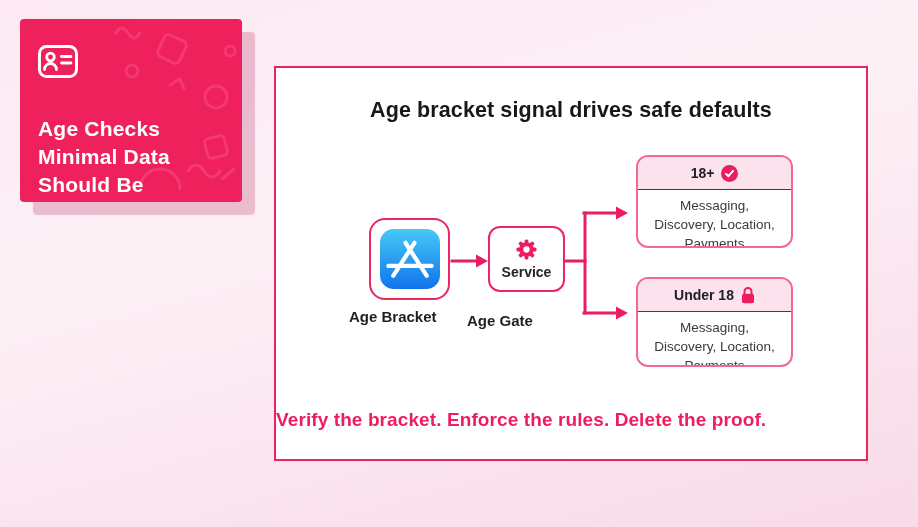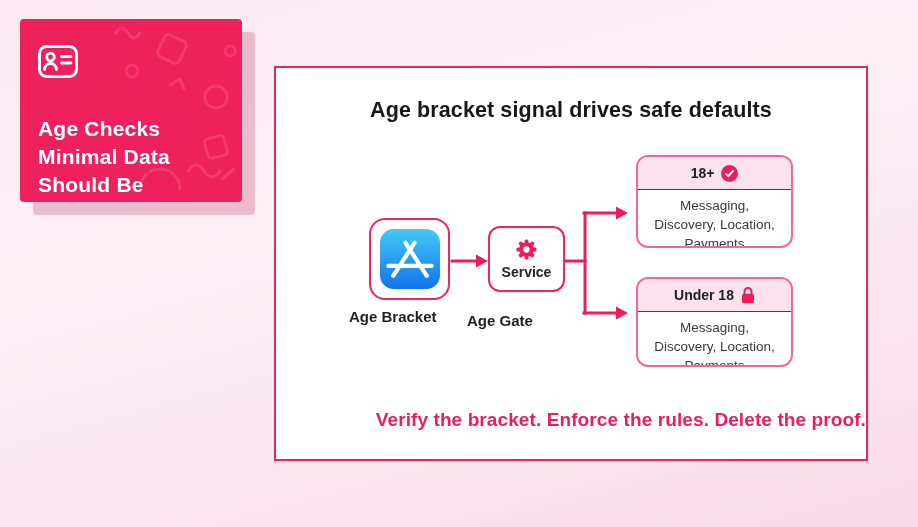--- a/index.html
+++ b/index.html
@@ -60,21 +60,21 @@
     height:33px;background:#FBE2EC;border-bottom:1px solid #404040;
     display:flex;align-items:center;justify-content:center;gap:7px;
     font-size:14px;font-weight:700;color:#1D1D22;box-sizing:border-box;
   }
   .outcome-header .hicon{display:flex;align-items:center;}
   .outcome-body{
     padding-top:6px;font-size:13.5px;line-height:19px;color:#3A3A40;
     text-align:center;font-weight:400;
   }
   .tagline{
-    position:absolute;left:0;right:0;top:341px;text-align:right;
+    position:absolute;left:0;right:0;top:341px;text-align:left;
     font-size:19px;font-weight:700;color:#EE1D5E;letter-spacing:.1px;
   }
 </style>
 </head>
 <body>
 
 <div class="stage">
 
   <div class="badge-card">
     <svg class="doodles" width="222" height="183" viewBox="0 0 222 183">

